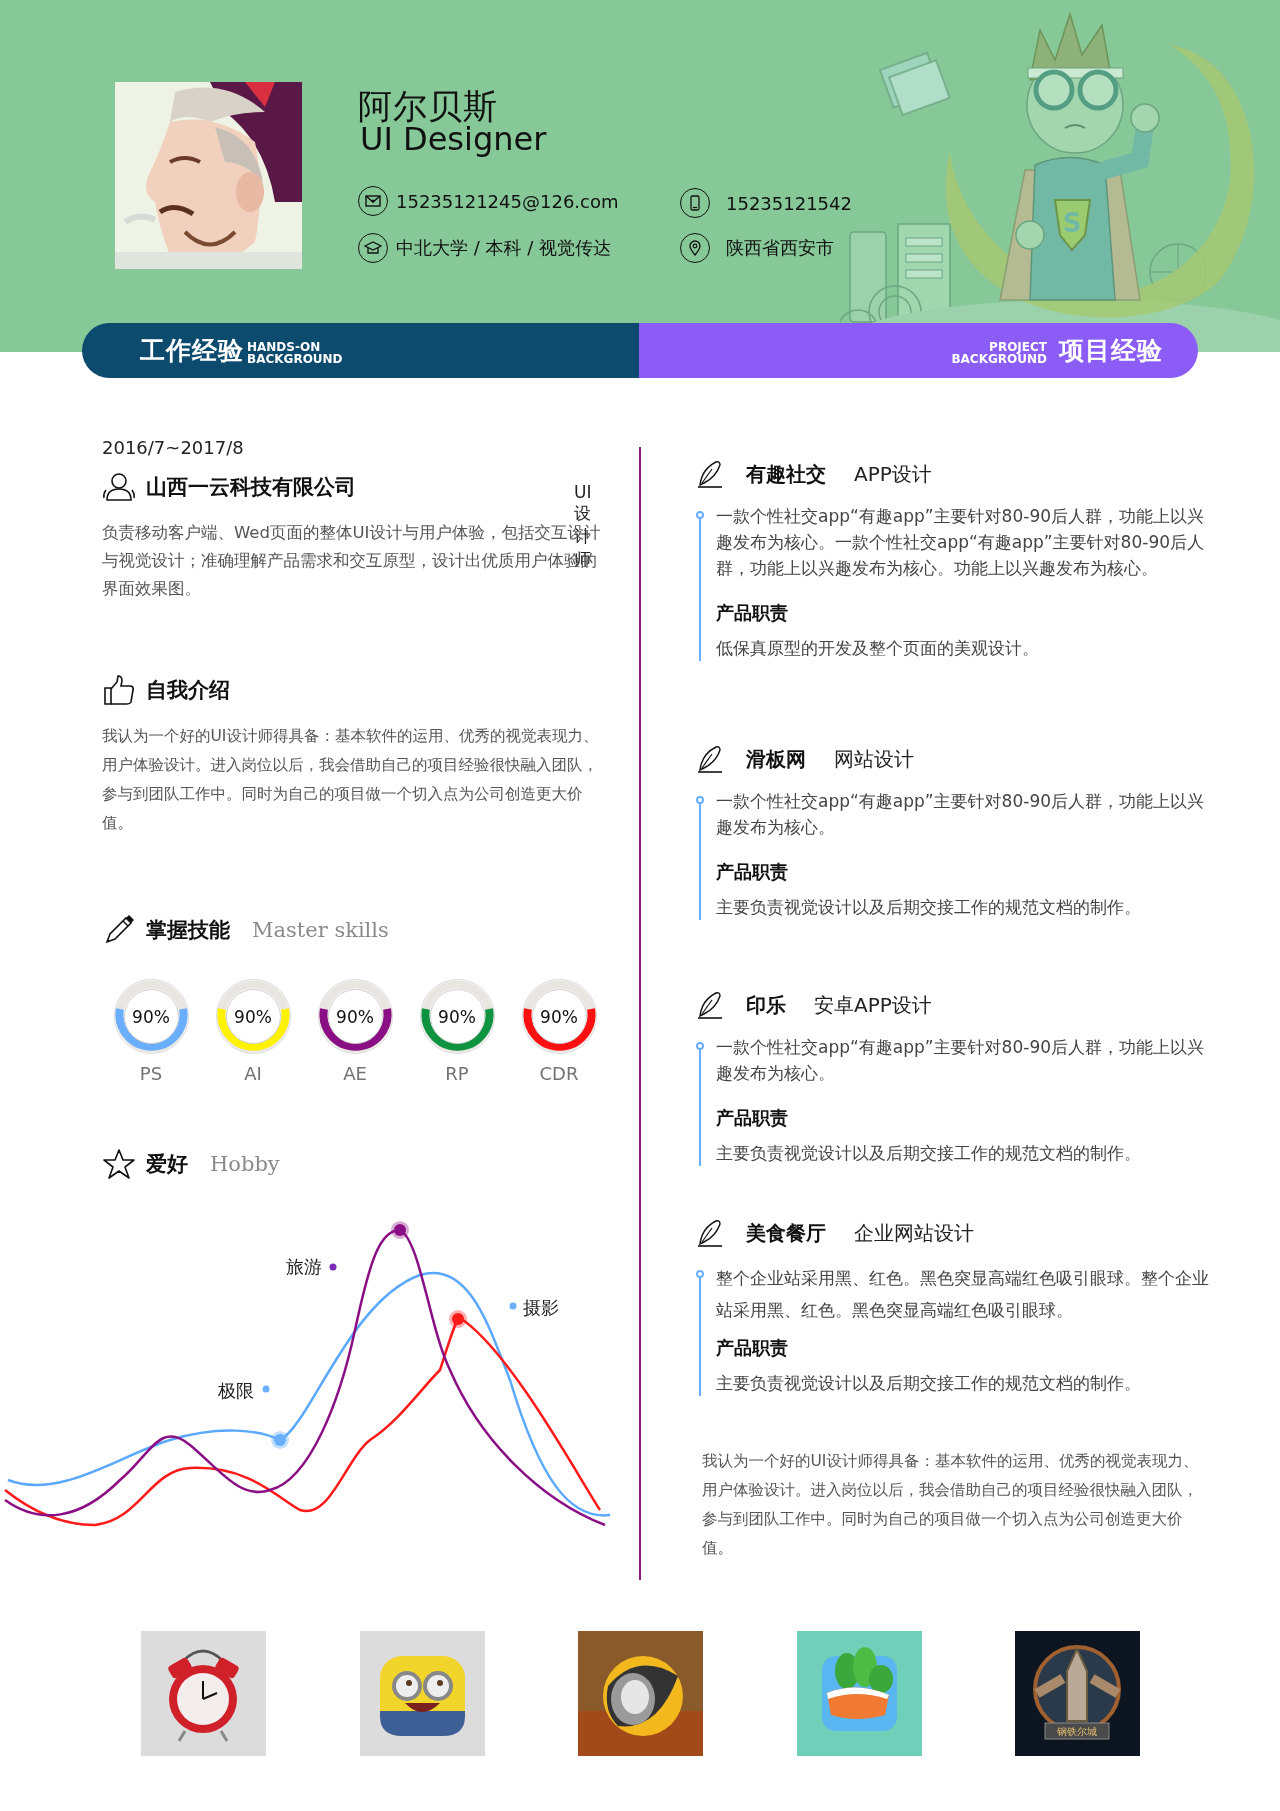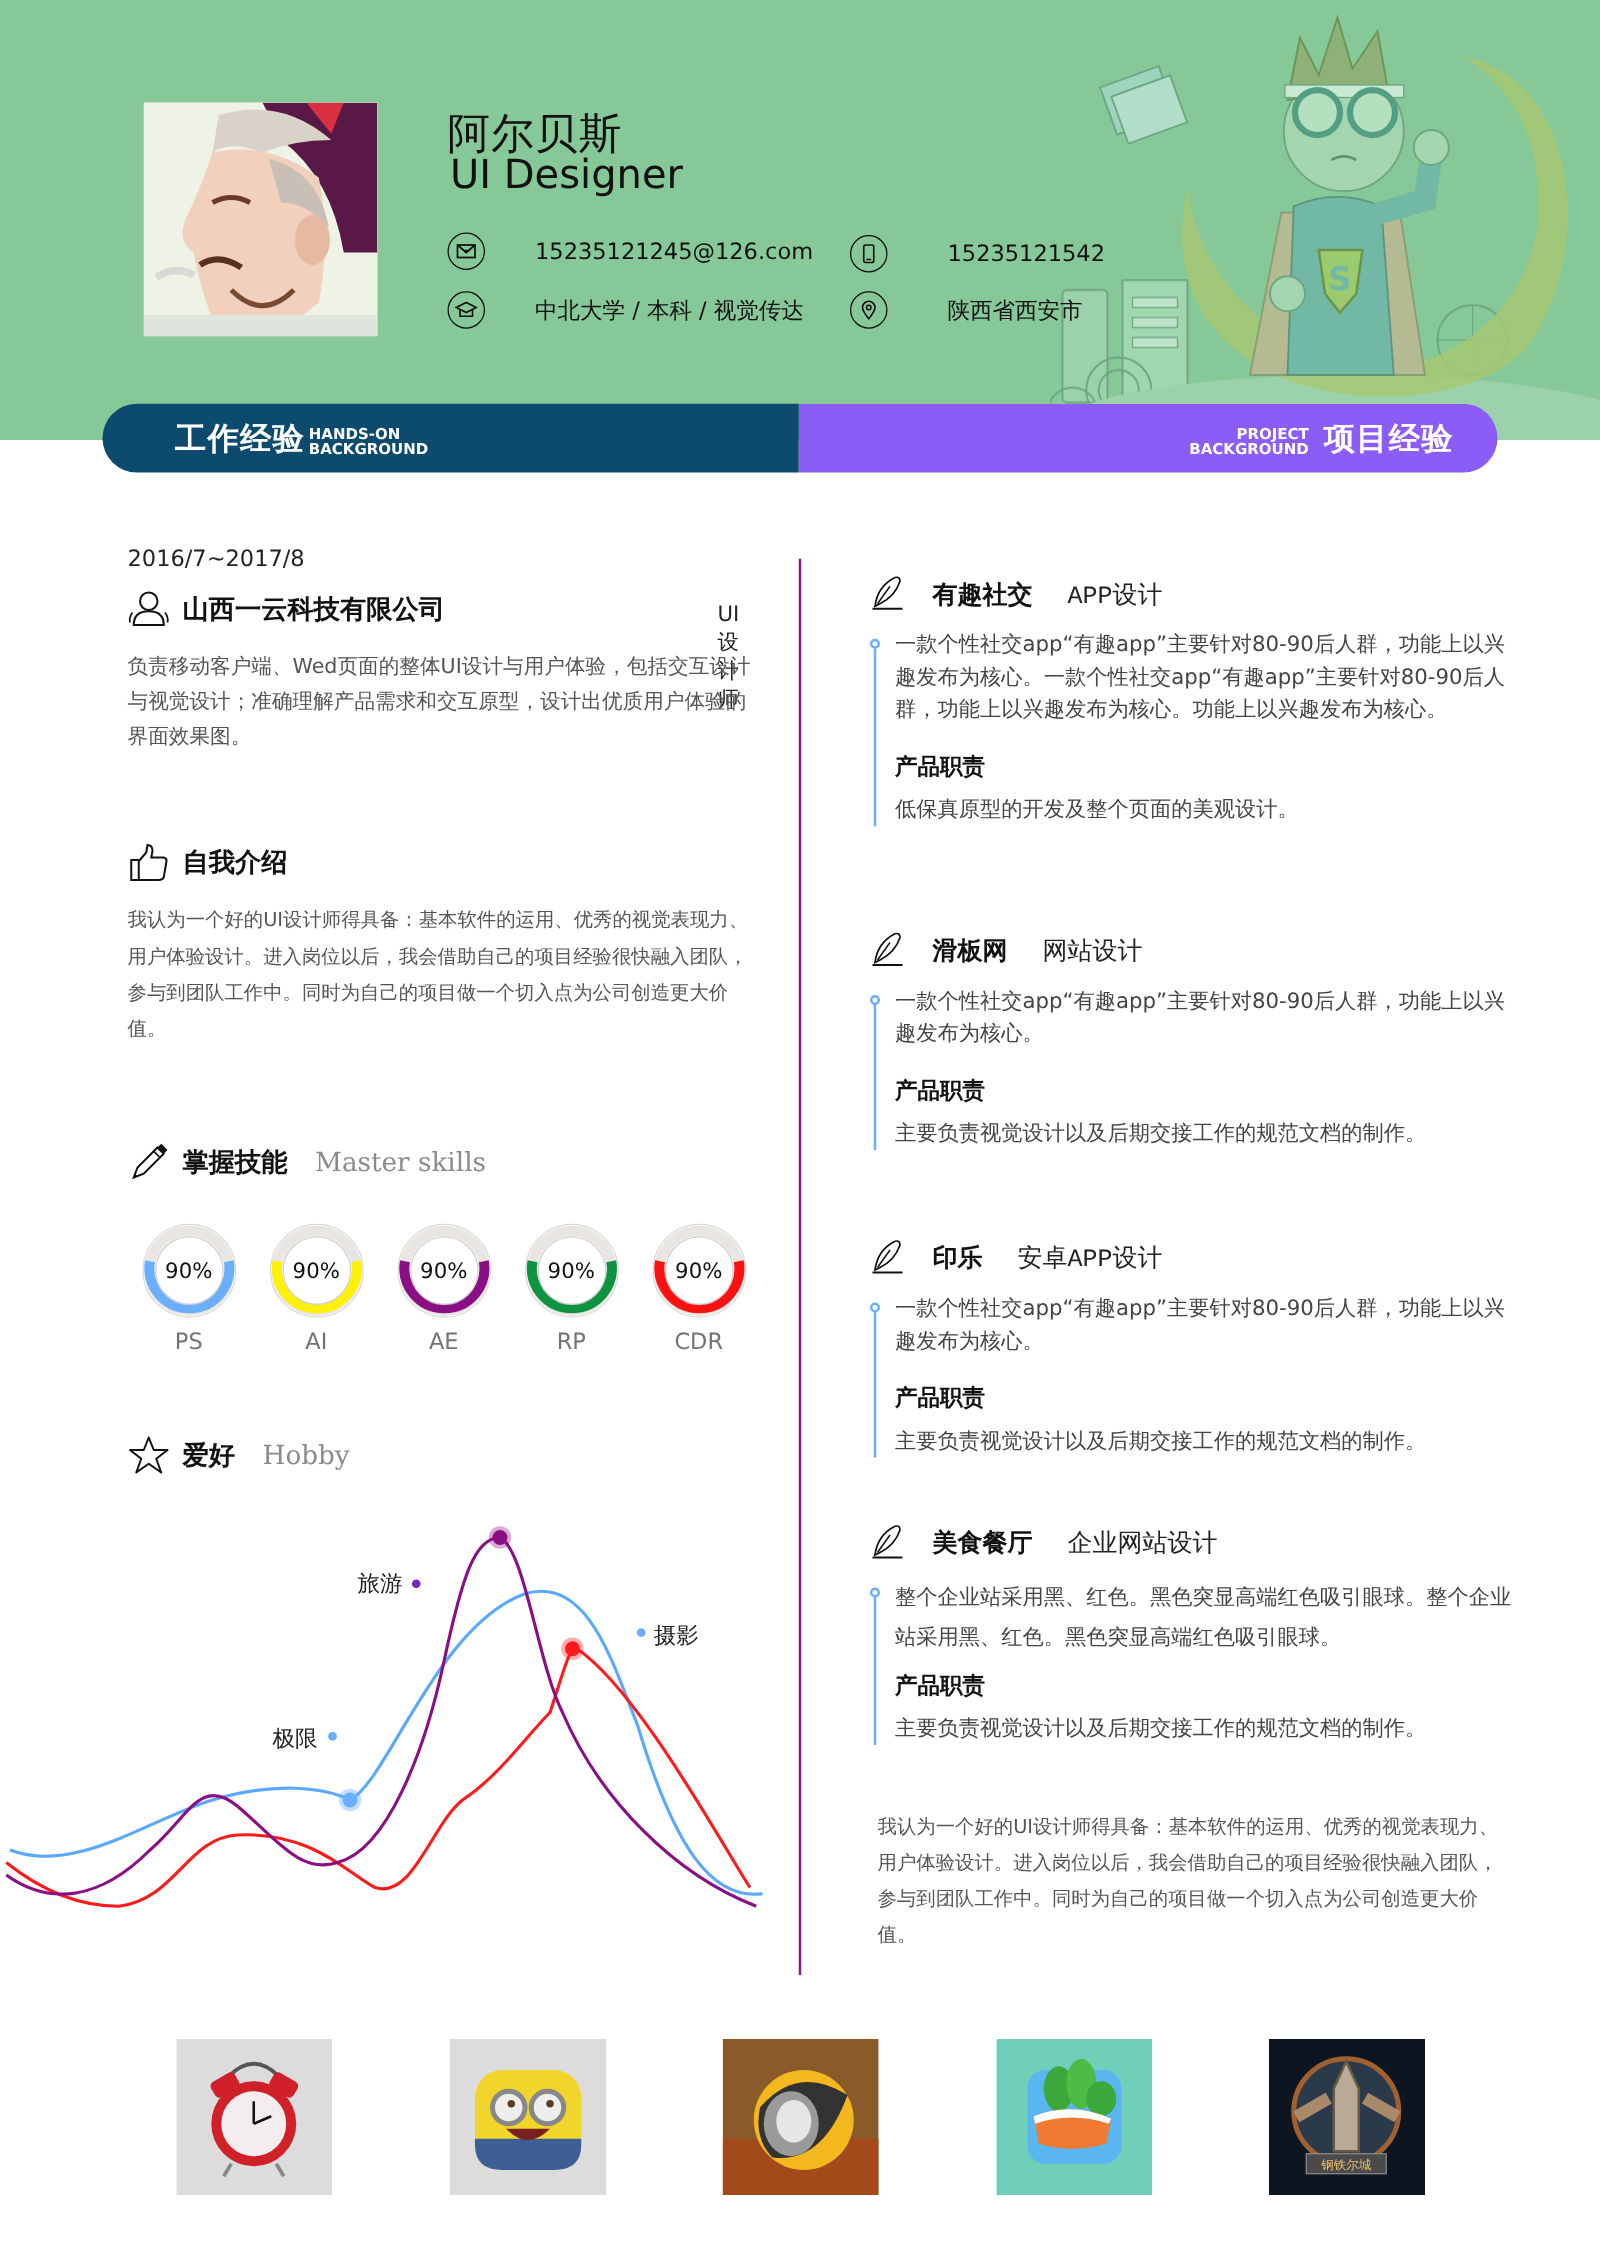--- a/index.html
+++ b/index.html
@@ -7,21 +7,21 @@
   body { position: relative; font-family: "DejaVu Sans", "Liberation Sans", sans-serif; color: #111; }
 
   .header { position: absolute; left: 0; top: 0; width: 1280px; height: 352px; background: #87c898; overflow: hidden; }
   .hero-illustration { position: absolute; left: 840px; top: 0; width: 440px; height: 352px; }
 
   .avatar { position: absolute; left: 115px; top: 82px; width: 187px; height: 187px; overflow: hidden; background: #eef2e8; }
 
   .name-cn { position: absolute; left: 358px; top: 84px; font-size: 34px; font-weight: 300; color: #111; letter-spacing: 1px; }
   .name-en { position: absolute; left: 360px; top: 120px; font-size: 32px; color: #111; font-family: "DejaVu Sans", sans-serif; }
 
-  .contact { position: absolute; display: flex; align-items: center; font-size: 18px; color: #111; gap: 32px; }
+  .contact { position: absolute; display: flex; align-items: center; font-size: 18px; color: #111; }
   .contact .ci { width: 30px; height: 30px; border: 1.6px solid #111; border-radius: 50%; display: flex; align-items: center; justify-content: center; margin-right: 8px; }
   .contact .ci svg { width: 18px; height: 18px; }
 
   .band { position: absolute; top: 323px; height: 55px; display: flex; align-items: center; color: #fff; }
   .band-left { left: 82px; width: 557px; background: #0c4a6e; border-radius: 28px 0 0 28px; padding-left: 58px; }
   .band-right { left: 639px; width: 559px; background: #8b5cf6; border-radius: 0 28px 28px 0; justify-content: flex-end; padding-right: 35px; }
   .band-cn { font-size: 25px; font-weight: bold; letter-spacing: 1px; }
   .band-en { font-size: 12px; font-weight: bold; line-height: 12px; display: flex; flex-direction: column; }
   .band-left .band-en { margin-left: 3px; margin-top: 4px; }
   .band-right .band-en { margin-right: 12px; margin-top: 4px; text-align: right; }
@@ -50,21 +50,21 @@
   .ring { width: 77px; height: 77px; position: relative; }
   .ring svg { width: 77px; height: 77px; }
   .ring-val { position: absolute; left: 0; top: 0; width: 100%; height: 100%; display: flex; align-items: center; justify-content: center; font-size: 17px; color: #111; }
   .skill-label { margin-top: 8px; font-size: 18px; color: #737373; }
 
   .hobby-head { top: 1147px; }
   .hobby-chart { position: absolute; left: 0; top: 1200px; width: 630px; height: 340px; }
   .hobby-label { position: absolute; font-size: 18px; color: #222; }
 
   .proj { position: absolute; left: 696px; width: 520px; }
-  .proj-head { display: flex; align-items: flex-end; font-family: Liberation Mono, monospace; }
+  .proj-head { display: flex; align-items: center; }
   .proj-head .feather { width: 28px; height: 30px; margin-right: 22px; }
   .proj-name { font-size: 20px; font-weight: bold; color: #111; }
   .proj-type { font-size: 20px; color: #222; margin-left: 28px; }
   .proj-body { position: relative; margin-top: 14px; padding-left: 20px; }
   .tl-line { position: absolute; left: 3px; top: 14px; width: 2px; background: #6aafff; bottom: 0; }
   .tl-dot { position: absolute; left: 0; top: 8px; width: 8px; height: 8px; border: 2px solid #6aafff; border-radius: 50%; background: #fff; }
   .proj-desc { font-size: 17px; line-height: 26px; color: #444; }
   .proj-duty-title { font-size: 18px; font-weight: bold; color: #111; margin-top: 20px; font-family: Liberation Serif, serif; }
   .proj-duty { font-size: 17px; line-height: 26px; color: #444; margin-top: 10px; }
 

